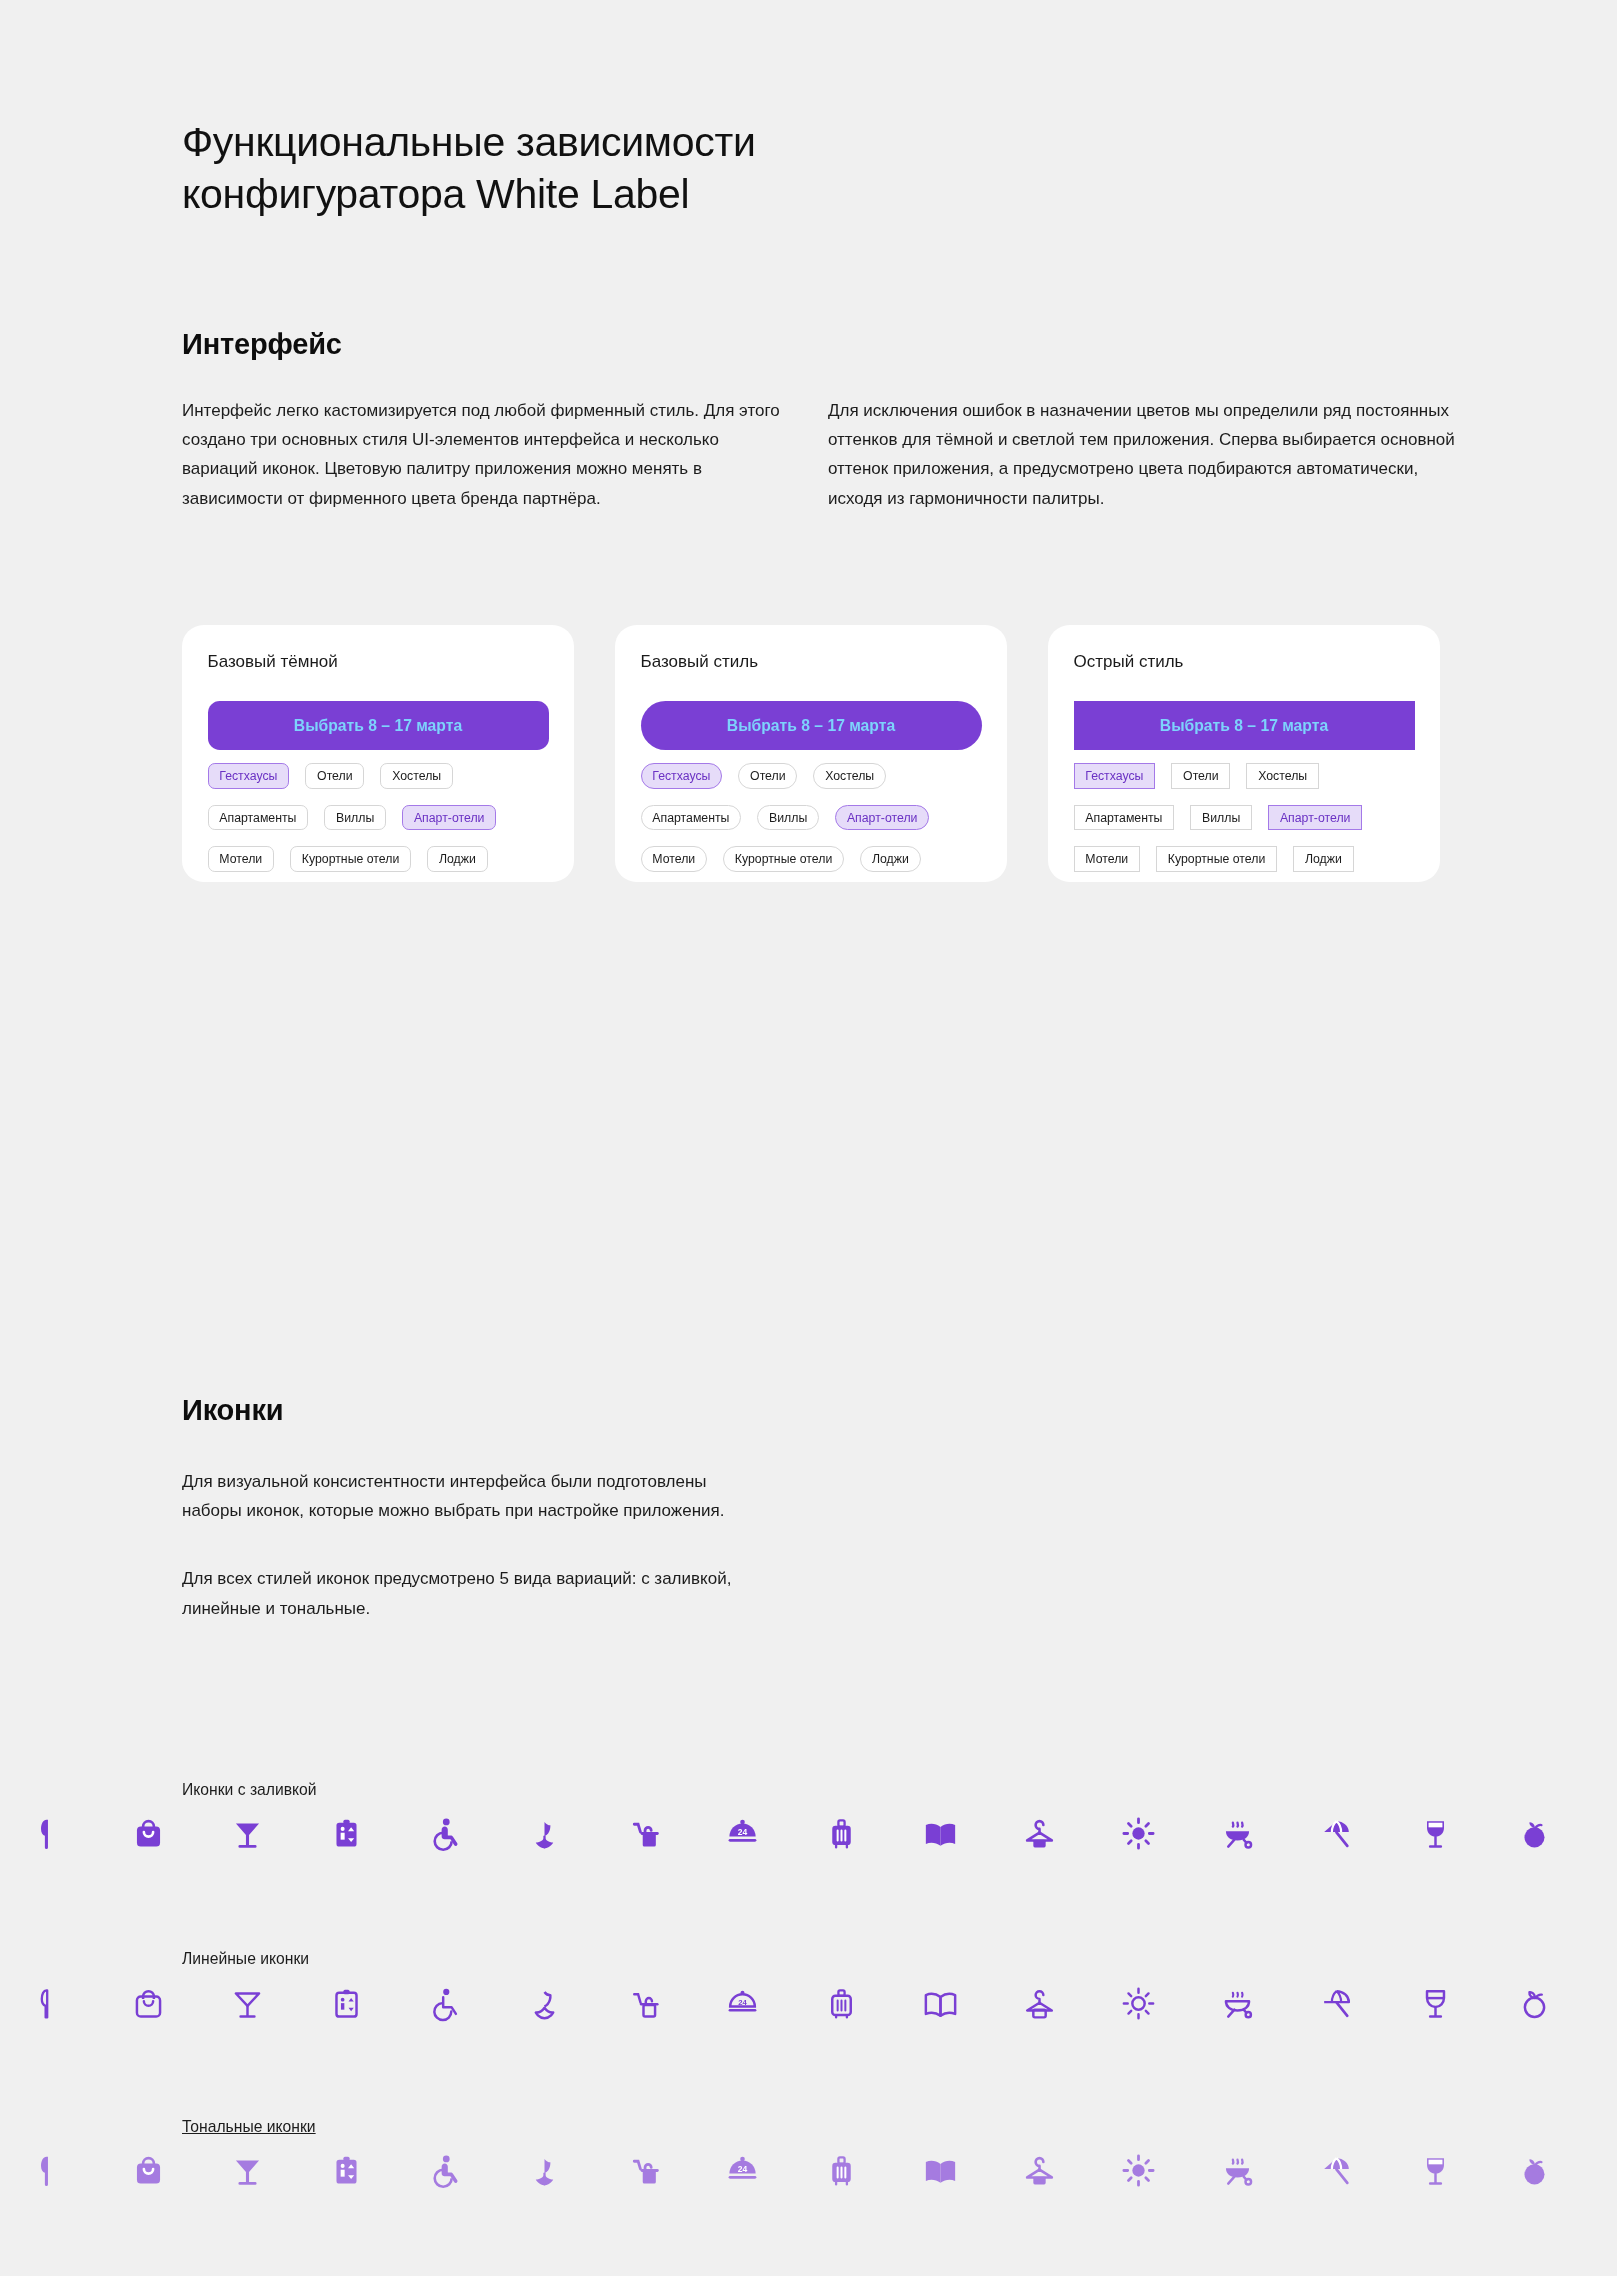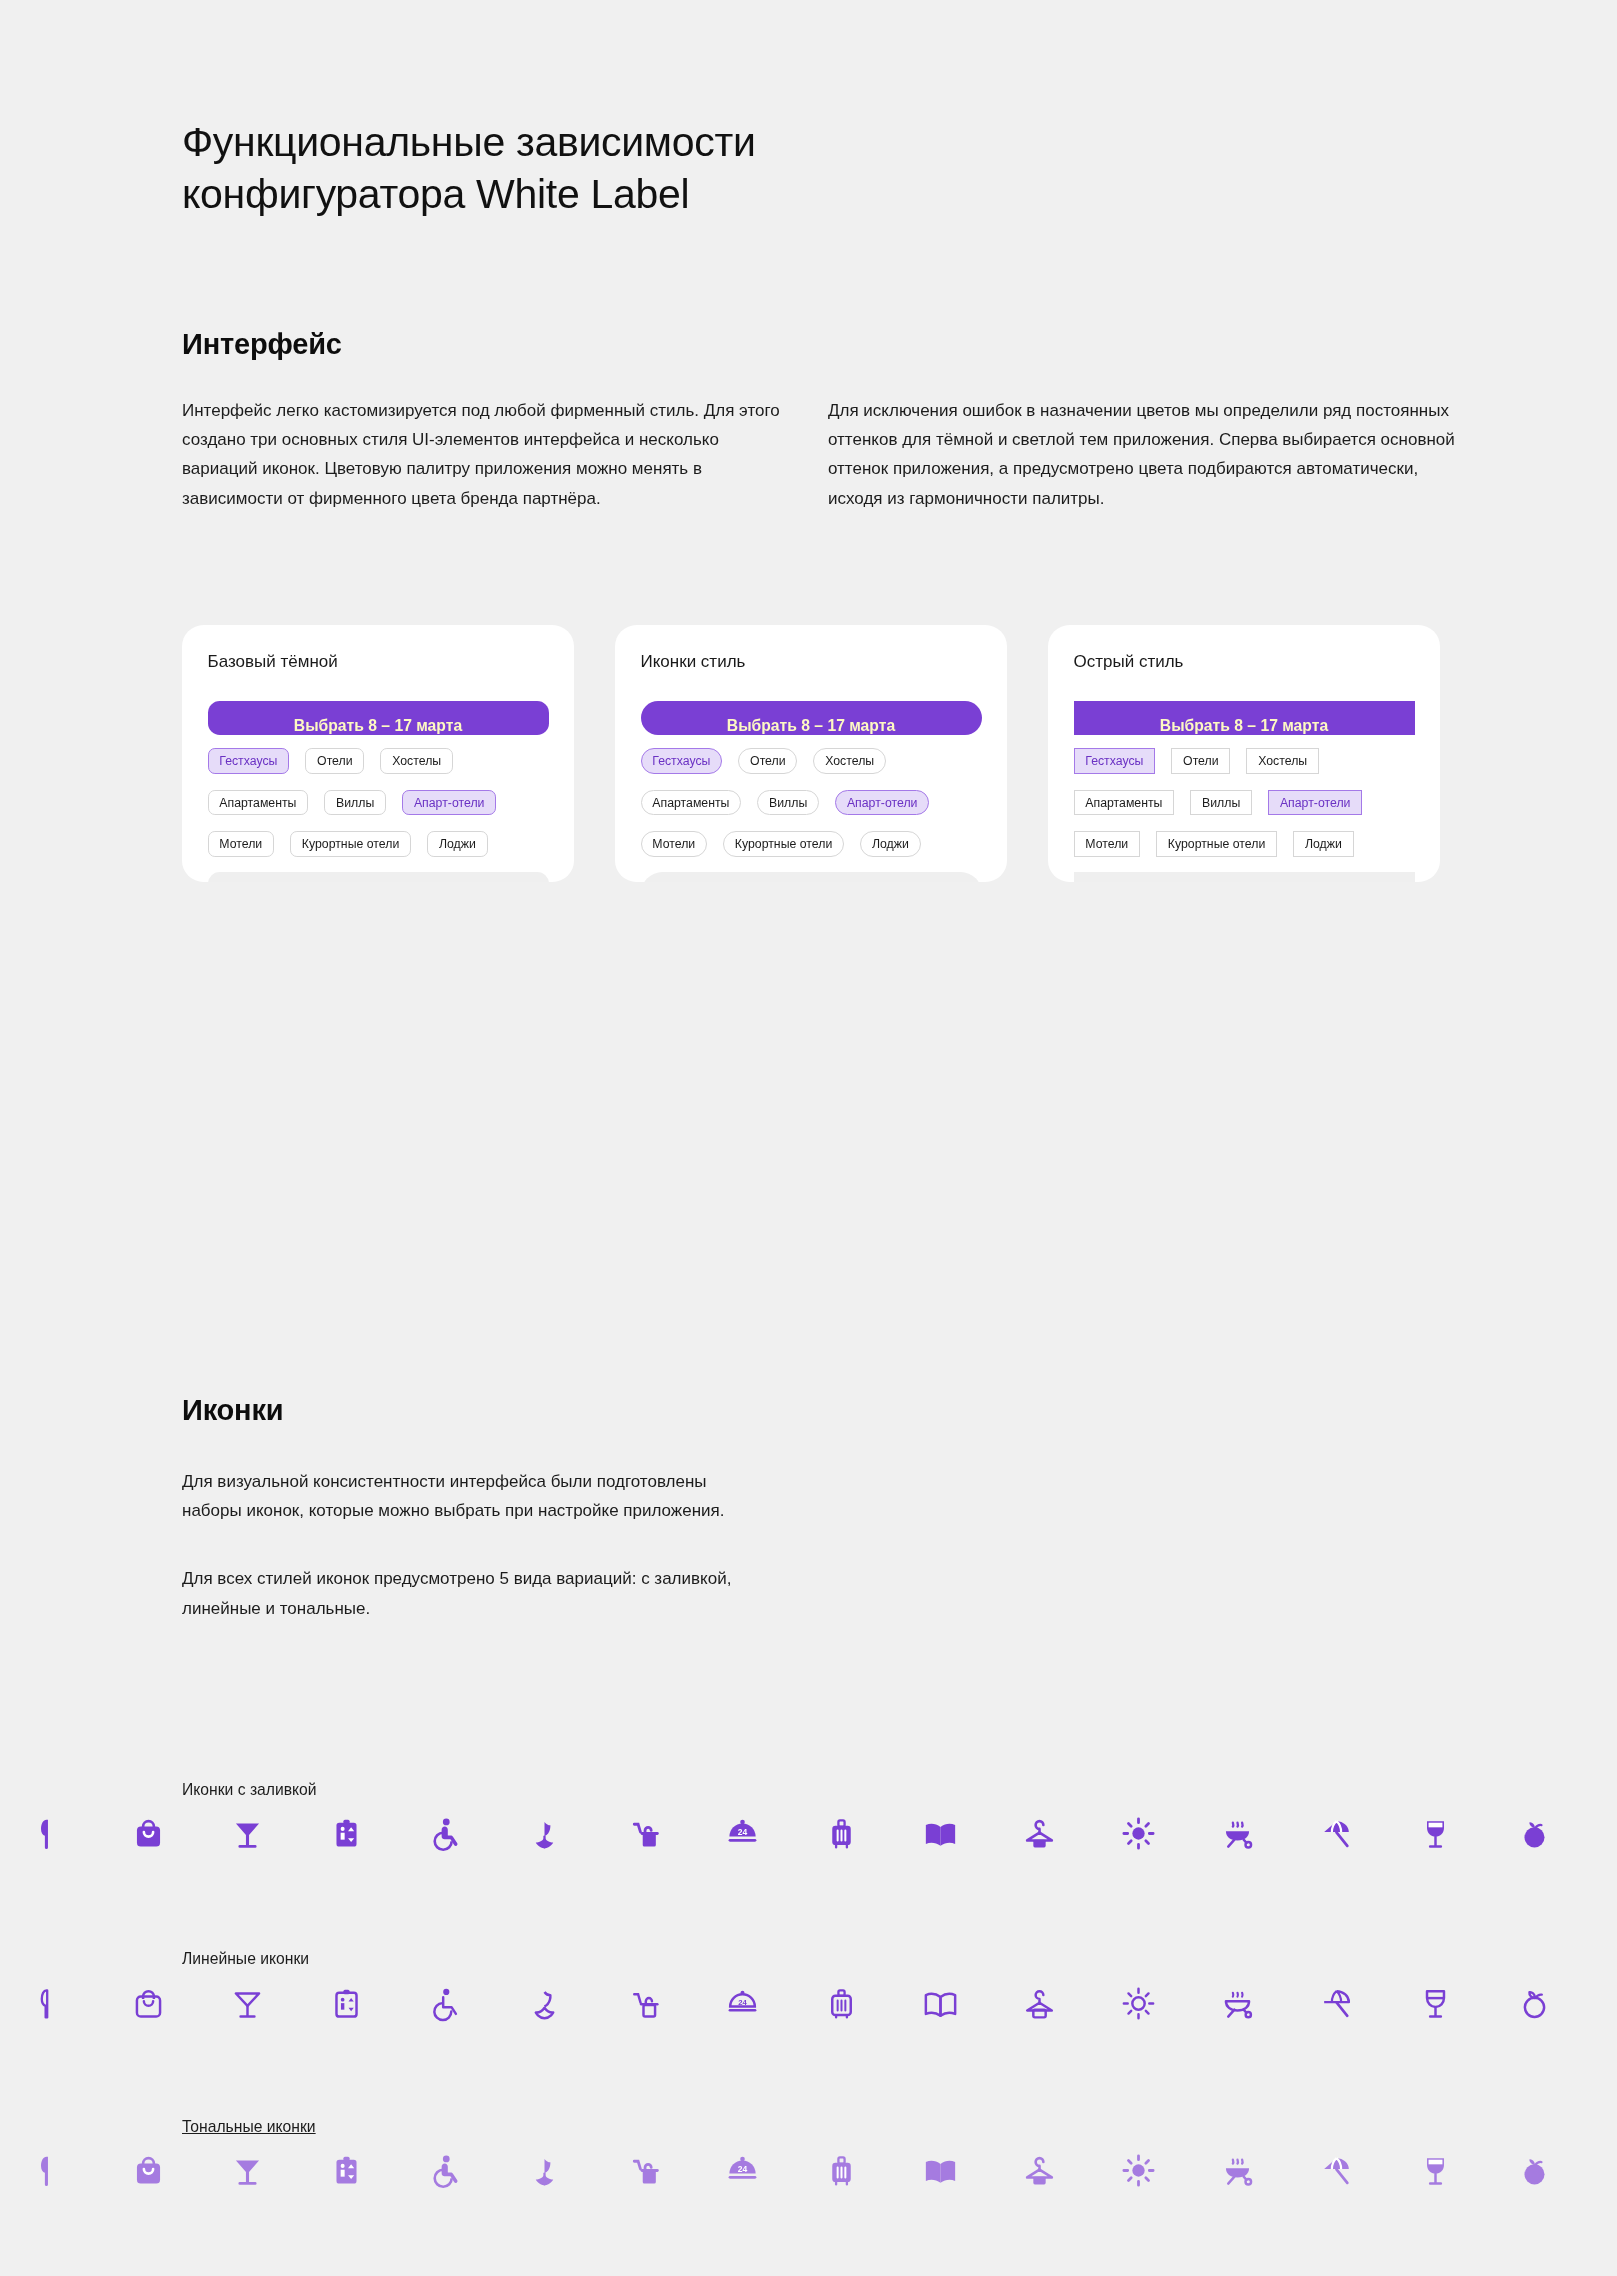--- a/index.html
+++ b/index.html
@@ -72,25 +72,25 @@
   .card-title {
     font-size: 17px;
     color: #1a1a1a;
     margin-bottom: 29px;
   }
 
   
   .cta {
     display: block;
     width: 100%;
-    height: 34px;
+    height: 49px;
     line-height: 49px;
     text-align: center;
     background: #7a3fd4;
-    color: #fef9c3;
+    color: #7dd3fc;
     font-size: 15.7px;
     font-weight: 700;
     border: none;
     cursor: pointer;
     font-family: inherit;
   }
   .base  .cta { border-radius: 11.8px; }
   .round .cta { border-radius: 25.5px; }
   .sharp .cta { border-radius: 0; }
 
@@ -197,21 +197,21 @@
           <div class="field">
             <span><svg width="21.6" height="21.6" viewBox="0 0 24 24" fill="none" stroke="#666" stroke-width="1.7" stroke-linecap="round" stroke-linejoin="round">
                 <path d="M3 19h18"></path>
                 <path d="M3.2 10.6l2.6-.7 3 1.9 4.2-1.2-5.3-4.3 1.9-.5 6.6 3.6 3.1-.8a1.6 1.6 0 0 1 .8 3.1L5.7 15.4a1.4 1.4 0 0 1-1.6-.6z"></path>
               </svg></span>
             <span>Санкт-Петербург</span>
           </div>
         </div>
       </div>
       <div class="card round">
-        <div class="card-title">Иконки стиль</div>
+        <div class="card-title">Базовый стиль</div>
         <button class="cta">Выбрать 8 – 17 марта</button>
         <div class="chips">
           <button class="chip sel">Гестхаусы</button>
           <button class="chip">Отели</button>
           <button class="chip">Хостелы</button>
           <button class="chip">Апартаменты</button>
           <button class="chip">Виллы</button>
           <button class="chip sel">Апарт-отели</button>
           <button class="chip">Мотели</button>
           <button class="chip">Курортные отели</button>

